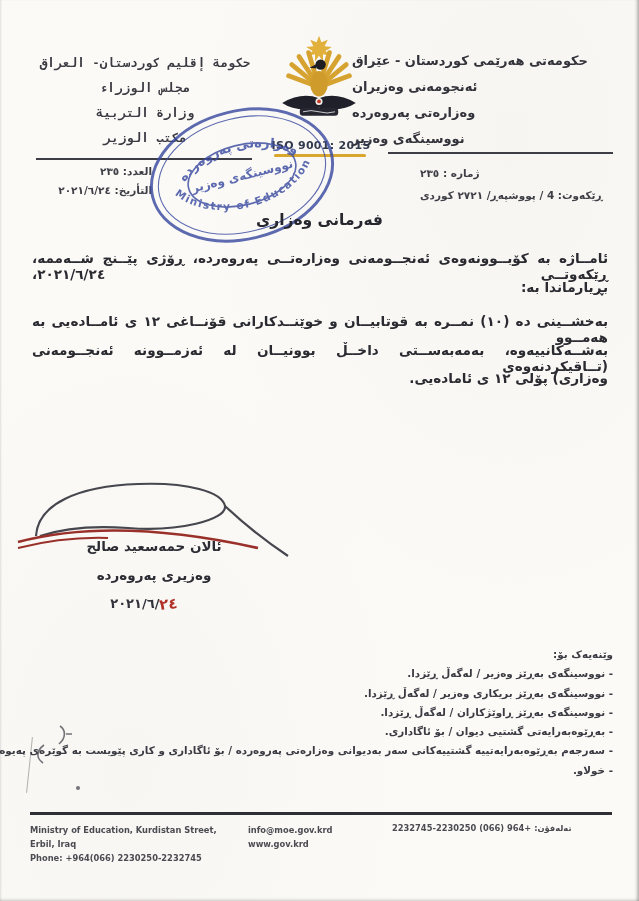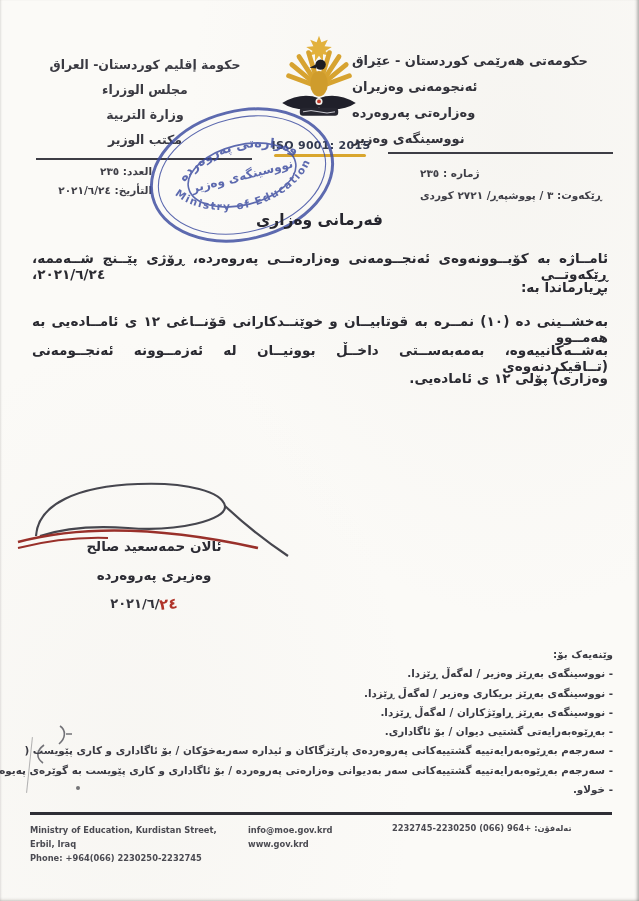--- a/index.html
+++ b/index.html
@@ -11,21 +11,21 @@
       #fbfaf7;
     box-shadow: inset -4px 0 3px -2px rgba(125,122,118,.55),
                 inset 0 -3px 3px -2px rgba(150,147,143,.45),
                 inset 2px 0 2px -1px rgba(160,157,152,.25);
     font-family:"DejaVu Sans", sans-serif;
     color:#2b2b33;
   }
   .abs{position:absolute;}
   .rtl{direction:rtl; unicode-bidi:plaintext;}
   
-  .hdr-left{top:52px;left:36px;width:218px;text-align:center;font-size:12.5px;font-weight:bold;color:#3a3a42;line-height:25px;}
+  .hdr-left{top:52px;left:36px;width:218px;text-align:center;font-size:12.5px;font-weight:bold;color:#3a3a42;line-height:25px;font-family:Liberation Mono, monospace;}
   .hdr-right{top:48px;left:352px;width:262px;text-align:left;font-size:13px;font-weight:bold;color:#33333b;line-height:26px;}
   .iso{top:139px;left:262px;width:118px;text-align:center;font-size:11px;font-weight:bold;color:#333a4e;letter-spacing:.3px;}
   .iso-underline{top:154px;left:274px;width:92px;height:2.5px;background:#d9a62e;border-radius:2px;}
   .rule{height:2px;background:#3d3d45;}
   .rule-left{top:158px;left:36px;width:216px;}
   .rule-right{top:152px;left:388px;width:225px;}
   .meta-left{top:162px;left:30px;width:122px;text-align:right;font-size:10.5px;font-weight:bold;color:#3e3e46;line-height:19px;}
   .meta-right{top:162px;left:420px;width:193px;text-align:left;font-size:10.5px;font-weight:bold;color:#3e3e46;line-height:22px;}
   
   .stamp{top:104px;left:144px;width:196px;height:142px;transform:rotate(-14deg);opacity:.82;}
@@ -115,21 +115,21 @@
 
   <div class="abs rule rule-left"></div>
   <div class="abs rule rule-right"></div>
 
   <div class="abs meta-left rtl">
     <div>العدد: ٢٣٥</div>
     <div>التأريخ: ٢٠٢١/٦/٢٤</div>
   </div>
   <div class="abs meta-right rtl">
     <div>ژمارە : ٢٣٥</div>
-    <div>ڕێکەوت: ٣ / پووشپەڕ/ ٢٧٢١ کوردی</div>
+    <div>ڕێکەوت: 4 / پووشپەڕ/ ٢٧٢١ کوردی</div>
   </div>
 
   <div class="abs stamp">
     <svg width="196" height="142" viewBox="0 0 196 142">
       <g fill="none" stroke="#3b4ba0">
         <ellipse cx="98" cy="71" rx="92" ry="64" stroke-width="3"></ellipse>
         <ellipse cx="98" cy="71" rx="85" ry="57" stroke-width="1.1"></ellipse>
         <ellipse cx="98" cy="71" rx="55" ry="30" stroke-width="1.6"></ellipse>
       </g>
       <defs>
@@ -166,21 +166,20 @@
   <div class="abs sig-name rtl">ئالان حمەسعید صالح</div>
   <div class="abs sig-role rtl">وەزیری پەروەردە</div>
   <div class="abs sig-date"><span>٢٠٢١/٦/</span><span class="hand-day">٢٤</span></div>
 
   <div class="abs cc">
     <div class="cc-heading">وێنەیەک بۆ:</div>
     <div class="cc-item">- نووسینگەی بەڕێز وەزیر / لەگەڵ ڕێزدا.</div>
     <div class="cc-item">- نووسینگەی بەڕێز بریکاری وەزیر / لەگەڵ ڕێزدا.</div>
     <div class="cc-item">- نووسینگەی بەڕێز ڕاوێژکاران / لەگەڵ ڕێزدا.</div>
     <div class="cc-item">- بەڕێوەبەرایەتی گشتیی دیوان / بۆ ئاگاداری.</div>
-    <div class="cc-item">- سەرجەم بەڕێوەبەرایەتییە گشتییەکانی پەروەردەی پارێزگاکان و ئیدارە سەربەخۆکان / بۆ ئاگاداری و کاری پێویست (</div>
     <div class="cc-item">- سەرجەم بەڕێوەبەرایەتییە گشتییەکانی سەر بەدیوانی وەزارەتی پەروەردە / بۆ ئاگاداری و کاری پێویست بە گوێرەی پەیوەندیداری (</div>
     <div class="cc-item">- خولاو.</div>
   </div>
 
   <svg class="abs" style="top:722px;left:52px;" width="26" height="26">
     <path class="hw-mark" d="M8,4 C14,8 14,16 7,22 M14,12 L20,12"></path>
   </svg>
   <svg class="abs" style="top:742px;left:30px;" width="22" height="24">
     <path class="hw-mark" d="M14,3 C6,9 6,16 13,21"></path>
   </svg>

